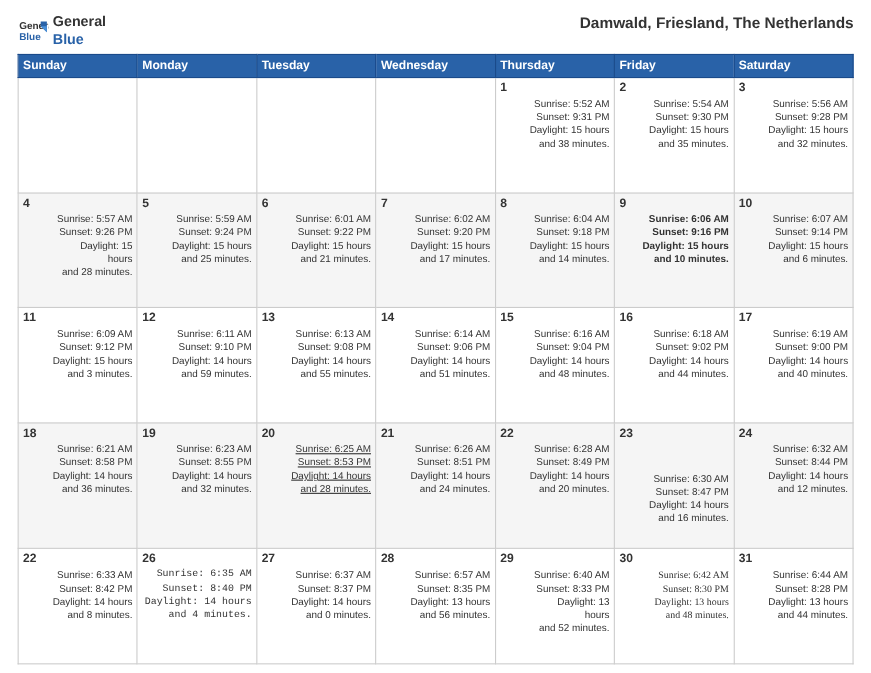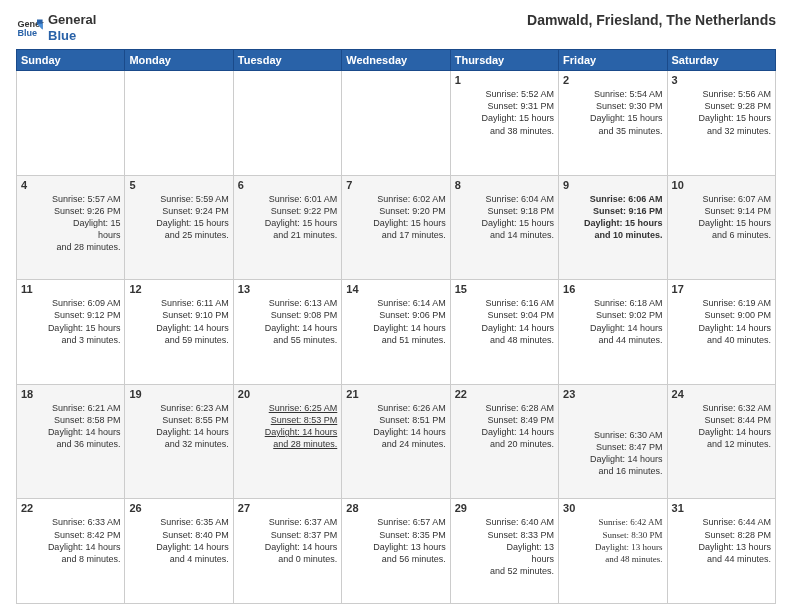--- a/index.html
+++ b/index.html
@@ -315,21 +315,21 @@
         <tr>
           <td>
             <div class="day-num">22</div>
             <div class="day-info" style="white-space: pre-line;">Sunrise: 6:33 AM
 Sunset: 8:42 PM
 Daylight: 14 hours
 and 8 minutes.</div>
           </td>
           <td>
             <div class="day-num">26</div>
-            <div class="day-info" style="white-space: pre-line;">Sunrise: 6:35 AM
+            <div class="day-info" style="white-space: pre-line; font-family: Liberation Mono, monospace;">Sunrise: 6:35 AM
 Sunset: 8:40 PM
 Daylight: 14 hours
 and 4 minutes.</div>
           </td>
           <td>
             <div class="day-num">27</div>
             <div class="day-info" style="white-space: pre-line;">Sunrise: 6:37 AM
 Sunset: 8:37 PM
 Daylight: 14 hours
 and 0 minutes.</div>

